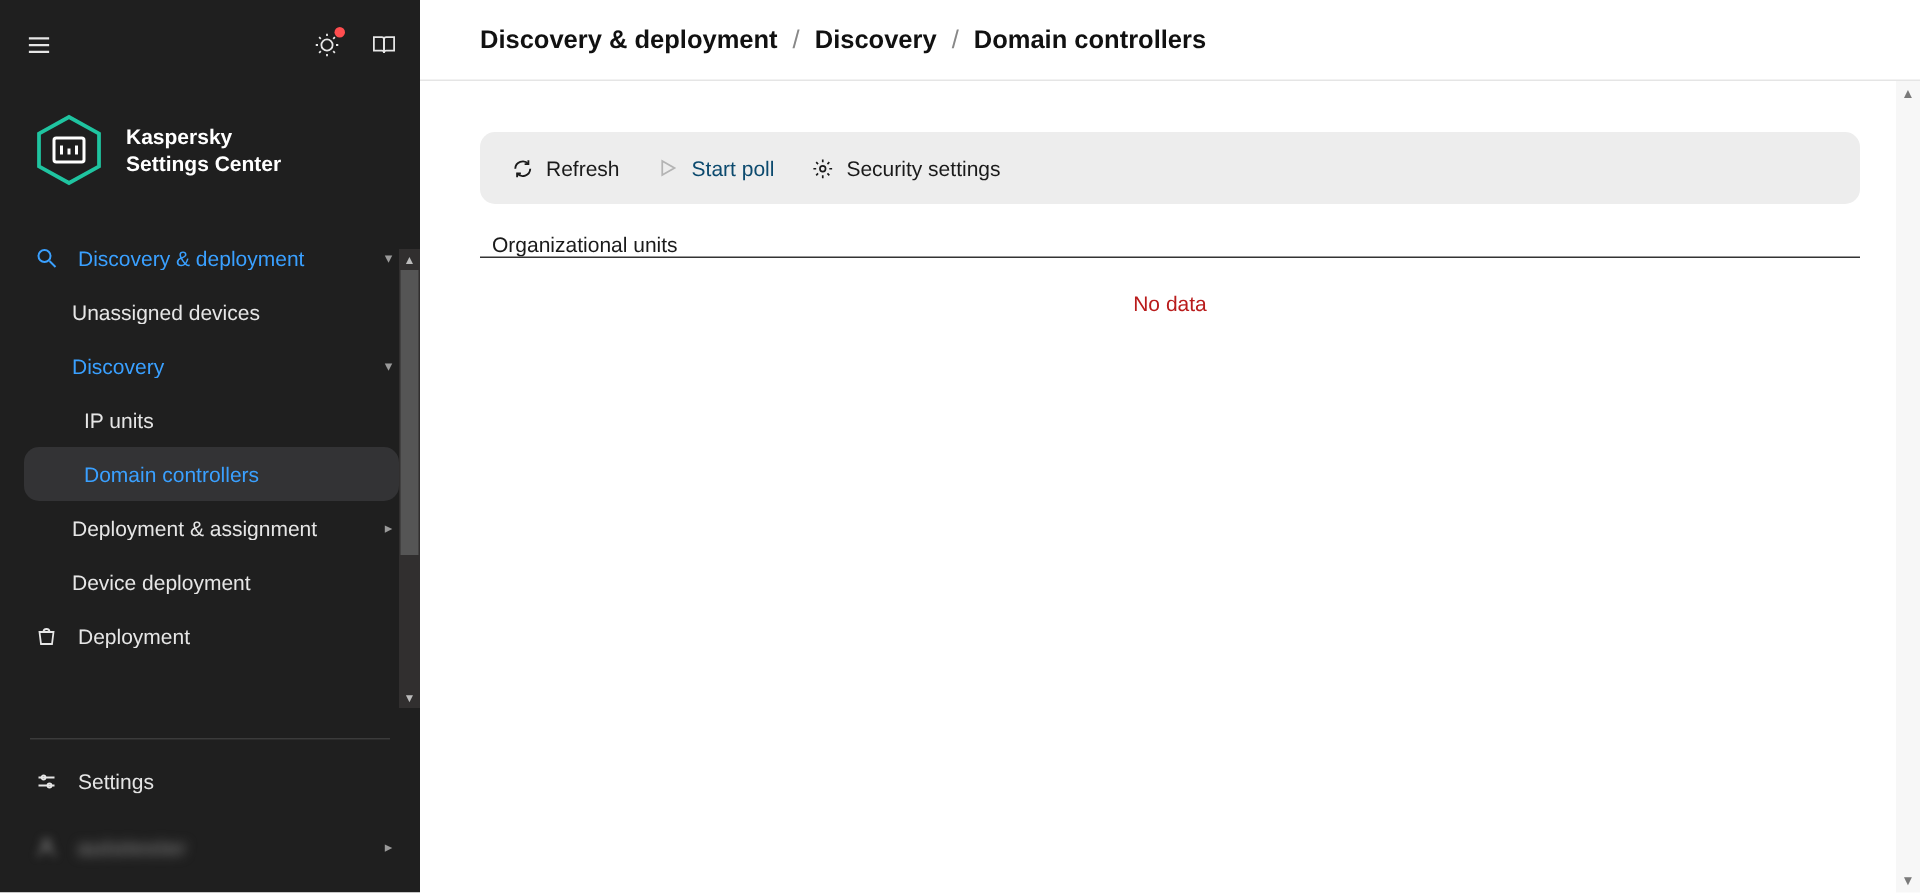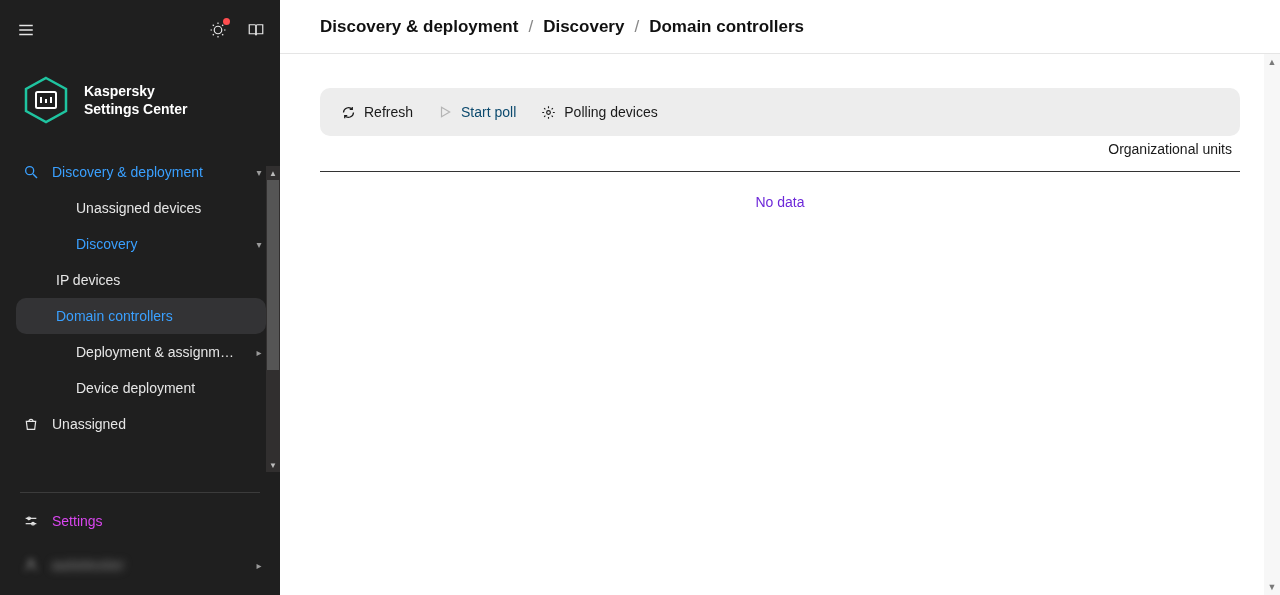--- a/index.html
+++ b/index.html
@@ -12,50 +12,50 @@
   .menu-btn { width: 24px; height: 24px; display:flex; align-items:center; justify-content:center; cursor:pointer; }
   .top-icons { display:flex; gap:18px; align-items:center; }
   .top-icon { width:20px; height:20px; position:relative; cursor:pointer; display:flex; align-items:center; justify-content:center; }
   .badge-dot { position:absolute; top:-2px; right:-2px; width:7px; height:7px; background:#ff4d4f; border-radius:50%; }
   .logo-row { display:flex; align-items:center; gap:14px; padding: 16px 22px 30px 22px; }
   .logo-mark { width:48px; height:48px; }
   .logo-text { color:#fff; font-size:14px; line-height:1.3; font-weight:600; }
   .nav { flex:1; overflow:hidden; }
   .nav-item { display:flex; align-items:center; gap:12px; height:36px; padding:0 12px 0 22px; cursor:pointer; font-size:14px; color:#e6e6e6; white-space:nowrap; position:relative;}
   .nav-item.level-1 { }
-  .nav-item.level-2 { padding-left:76px; }
+  .nav-item.level-2 { padding-left:48px; }
   .nav-item.level-3 { padding-left:56px; }
   .nav-item.selected { background:#333335; border-radius:10px; margin:0 14px 0 16px; padding-left:40px; color:#3aa0ff; }
   .nav-item.active { color:#3aa0ff; }
   .nav-icon { width:18px; height:18px; display:flex; align-items:center; justify-content:center; flex:0 0 18px;}
   .nav-label { flex:1; overflow:hidden; text-overflow:ellipsis; }
   .chevron { width:18px; height:18px; display:flex; align-items:center; justify-content:center; color:#9a9a9a; font-size:10px;}
   .sidebar-divider { height:1px; background:#3b3b3b; margin:10px 20px; }
-  .settings-item { display:flex; align-items:center; gap:12px; height:36px; padding:0 12px 0 22px; cursor:pointer; color:#d946ef; }
+  .settings-item { display:flex; align-items:center; gap:12px; height:36px; padding:0 12px 0 22px; cursor:pointer; color:#e5e5e5; }
   .user-item { display:flex; align-items:center; gap:12px; height:40px; padding:0 12px 0 22px; cursor:pointer; color:#777; margin-top:6px; margin-bottom:10px;}
   .user-blur { filter: blur(4px); font-weight:600; letter-spacing:0.5px;}
   .sidebar-scrollbar { position:absolute; right:0; top:180px; width:14px; height:278px; background:#312f2f;}
   .sidebar-thumb { position:absolute; left:1px; top:0; width:12px; height:190px; background:#555; }
   .sidebar-arrow { position:absolute; width:14px; height:14px; left:0; background:#312f2f; display:flex; align-items:center; justify-content:center; color:#bbb; font-size:8px;}
   .sidebar-arrow.up{top:-14px;} .sidebar-arrow.down{bottom:-14px;}
 
   
   .main { flex:1; height:100%; display:flex; flex-direction:column; position:relative; background:#ffffff; }
   .breadcrumbs { height:54px; display:flex; align-items:center; gap:10px; padding:0 40px; font-size:17px; font-weight:600; border-bottom:1px solid #e5e5e5; color:#111;}
   .bc-sep { color:#888; font-weight:400; }
   .content { flex:1; padding:34px 40px; overflow:hidden; position:relative; }
   .toolbar { background:#ededed; border-radius:10px; height:48px; display:flex; align-items:center; gap:24px; padding:0 20px; }
   .tool-btn { display:flex; align-items:center; gap:8px; cursor:pointer; font-size:14px; color:#1a1a1a; }
   .tool-btn.disabled { color:#0c4a6e; cursor:default; }
   .tool-ico { width:16px; height:16px; display:inline-flex; align-items:center; justify-content:center; }
   .table { margin-top:0;}
   .thead { display:flex; height:36px; align-items:flex-end; border-bottom:0; }
-  .th { flex:1; padding:0 8px 14px 8px; font-size:14px; color:#1a1a1a; font-weight:400; border-bottom:1px solid #333; margin-right:8px;text-align:right;}
+  .th { flex:1; padding:0 8px 0 8px; font-size:14px; color:#1a1a1a; font-weight:400; border-bottom:1px solid #333; margin-right:8px;}
   .th:last-child{margin-right:0;}
-  .tbody-empty { text-align:center; padding:22px 0; font-size:14px; color:#6d28d9; }
+  .tbody-empty { text-align:center; padding:22px 0; font-size:14px; color:#b91c1c; }
   .main-scrollbar { position:absolute; right:0; top:54px; bottom:0; width:16px; background:#f7f7f7;}
   .main-arrow { position:absolute; left:0; width:16px; height:16px; display:flex; align-items:center; justify-content:center; color:#7a7a7a; font-size:9px; background:#f7f7f7;}
   .main-arrow.up{top:0;} .main-arrow.down{bottom:0;}
 </style>
 </head>
 <body>
 
 <div class="sidebar">
 
   <div class="sidebar-topbar">
@@ -118,40 +118,40 @@
       <span class="chevron">▾</span>
     </div>
     <div class="nav-item level-2">
       <span class="nav-label">Unassigned devices</span>
     </div>
     <div class="nav-item level-2 active">
       <span class="nav-label">Discovery</span>
       <span class="chevron">▾</span>
     </div>
     <div class="nav-item level-3">
-      <span class="nav-label">IP devices</span>
+      <span class="nav-label">IP units</span>
     </div>
     <div class="nav-item level-3 selected">
       <span class="nav-label">Domain controllers</span>
     </div>
     <div class="nav-item level-2">
       <span class="nav-label">Deployment &amp; assignment</span>
       <span class="chevron">▸</span>
     </div>
     <div class="nav-item level-2">
       <span class="nav-label">Device deployment</span>
     </div>
     <div class="nav-item level-1">
       <span class="nav-icon">
         <svg viewBox="0 0 24 24" width="16" height="16" stroke="#e6e6e6" stroke-width="1.8" fill="none">
             <path d="M5 8 h14 l-1.5 12 h-11 z"></path>
             <path d="M9 8 a3 3 0 0 1 6 0"></path>
           </svg>
       </span>
-      <span class="nav-label">Unassigned</span>
+      <span class="nav-label">Deployment</span>
     </div>
   </div>
 
   <div class="sidebar-divider"></div>
 
   <div class="settings-item">
     <span class="nav-icon">
       <svg viewBox="0 0 24 24" width="16" height="16" stroke="#e6e6e6" stroke-width="1.8" fill="none">
           <line x1="4" y1="8" x2="20" y2="8"></line>
           <circle cx="9" cy="8" r="2"></circle>
@@ -211,21 +211,21 @@
         </span>
         <span>Start poll</span>
       </div>
       <div class="tool-btn">
         <span class="tool-ico">
           <svg viewBox="0 0 24 24" width="15" height="15" stroke="#1a1a1a" stroke-width="1.8" fill="none">
               <circle cx="12" cy="12" r="3"></circle>
               <path d="M12 2 v3 M12 19 v3 M2 12 h3 M19 12 h3 M5 5 l2 2 M17 17 l2 2 M5 19 l2 -2 M17 7 l2 -2"></path>
             </svg>
         </span>
-        <span>Polling devices</span>
+        <span>Security settings</span>
       </div>
     </div>
 
     <div class="table">
       <div class="thead">
         <div class="th">Organizational units</div>
       </div>
       <div class="tbody-empty">No data</div>
     </div>
   </div>

